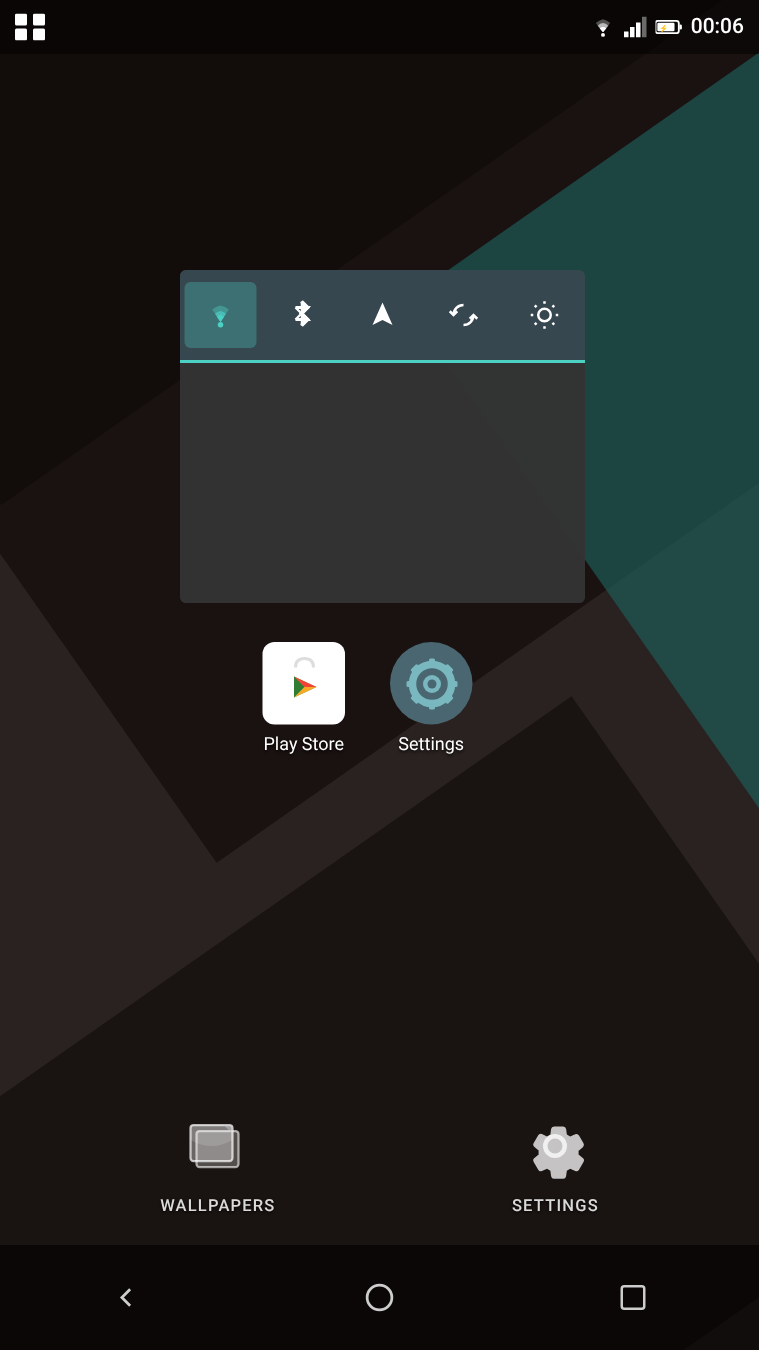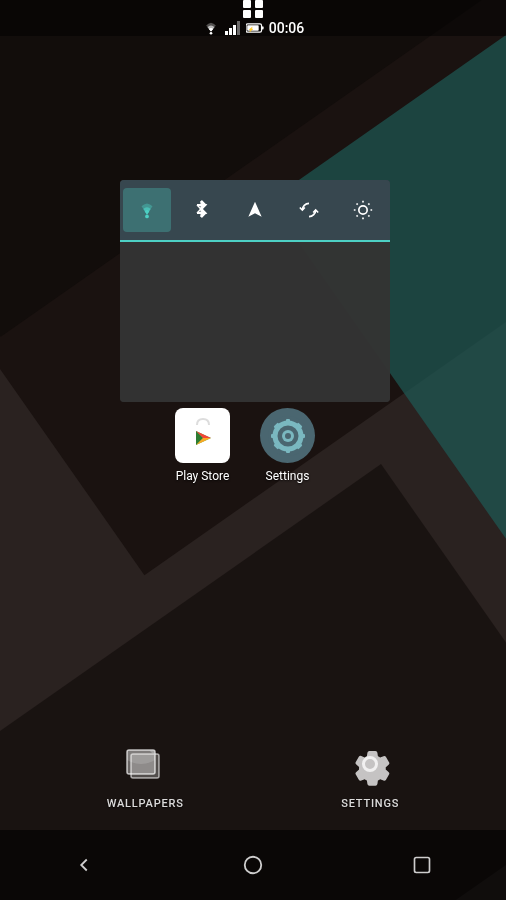--- a/index.html
+++ b/index.html
@@ -72,21 +72,20 @@
     .status-bar {
       position: relative;
       z-index: 10;
       width: 100%;
       height: 36px;
       background: rgba(0,0,0,0.5);
       display: flex;
       align-items: center;
       justify-content: space-between;
       padding: 0 10px;
-      flex-direction: column;
     }
 
     .status-left {
       display: flex;
       align-items: center;
     }
 
     .status-right {
       display: flex;
       align-items: center;
@@ -151,21 +150,21 @@
 
     .qs-content {
       height: 160px;
       background: rgba(50,48,46,0.7);
     }
 
     
     .app-icons {
       position: absolute;
       z-index: 10;
-      top: 408px;
+      top: 428px;
       left: 175px;
       display: flex;
       gap: 30px;
       align-items: flex-start;
     }
 
     .app-icon {
       display: flex;
       flex-direction: column;
       align-items: center;

